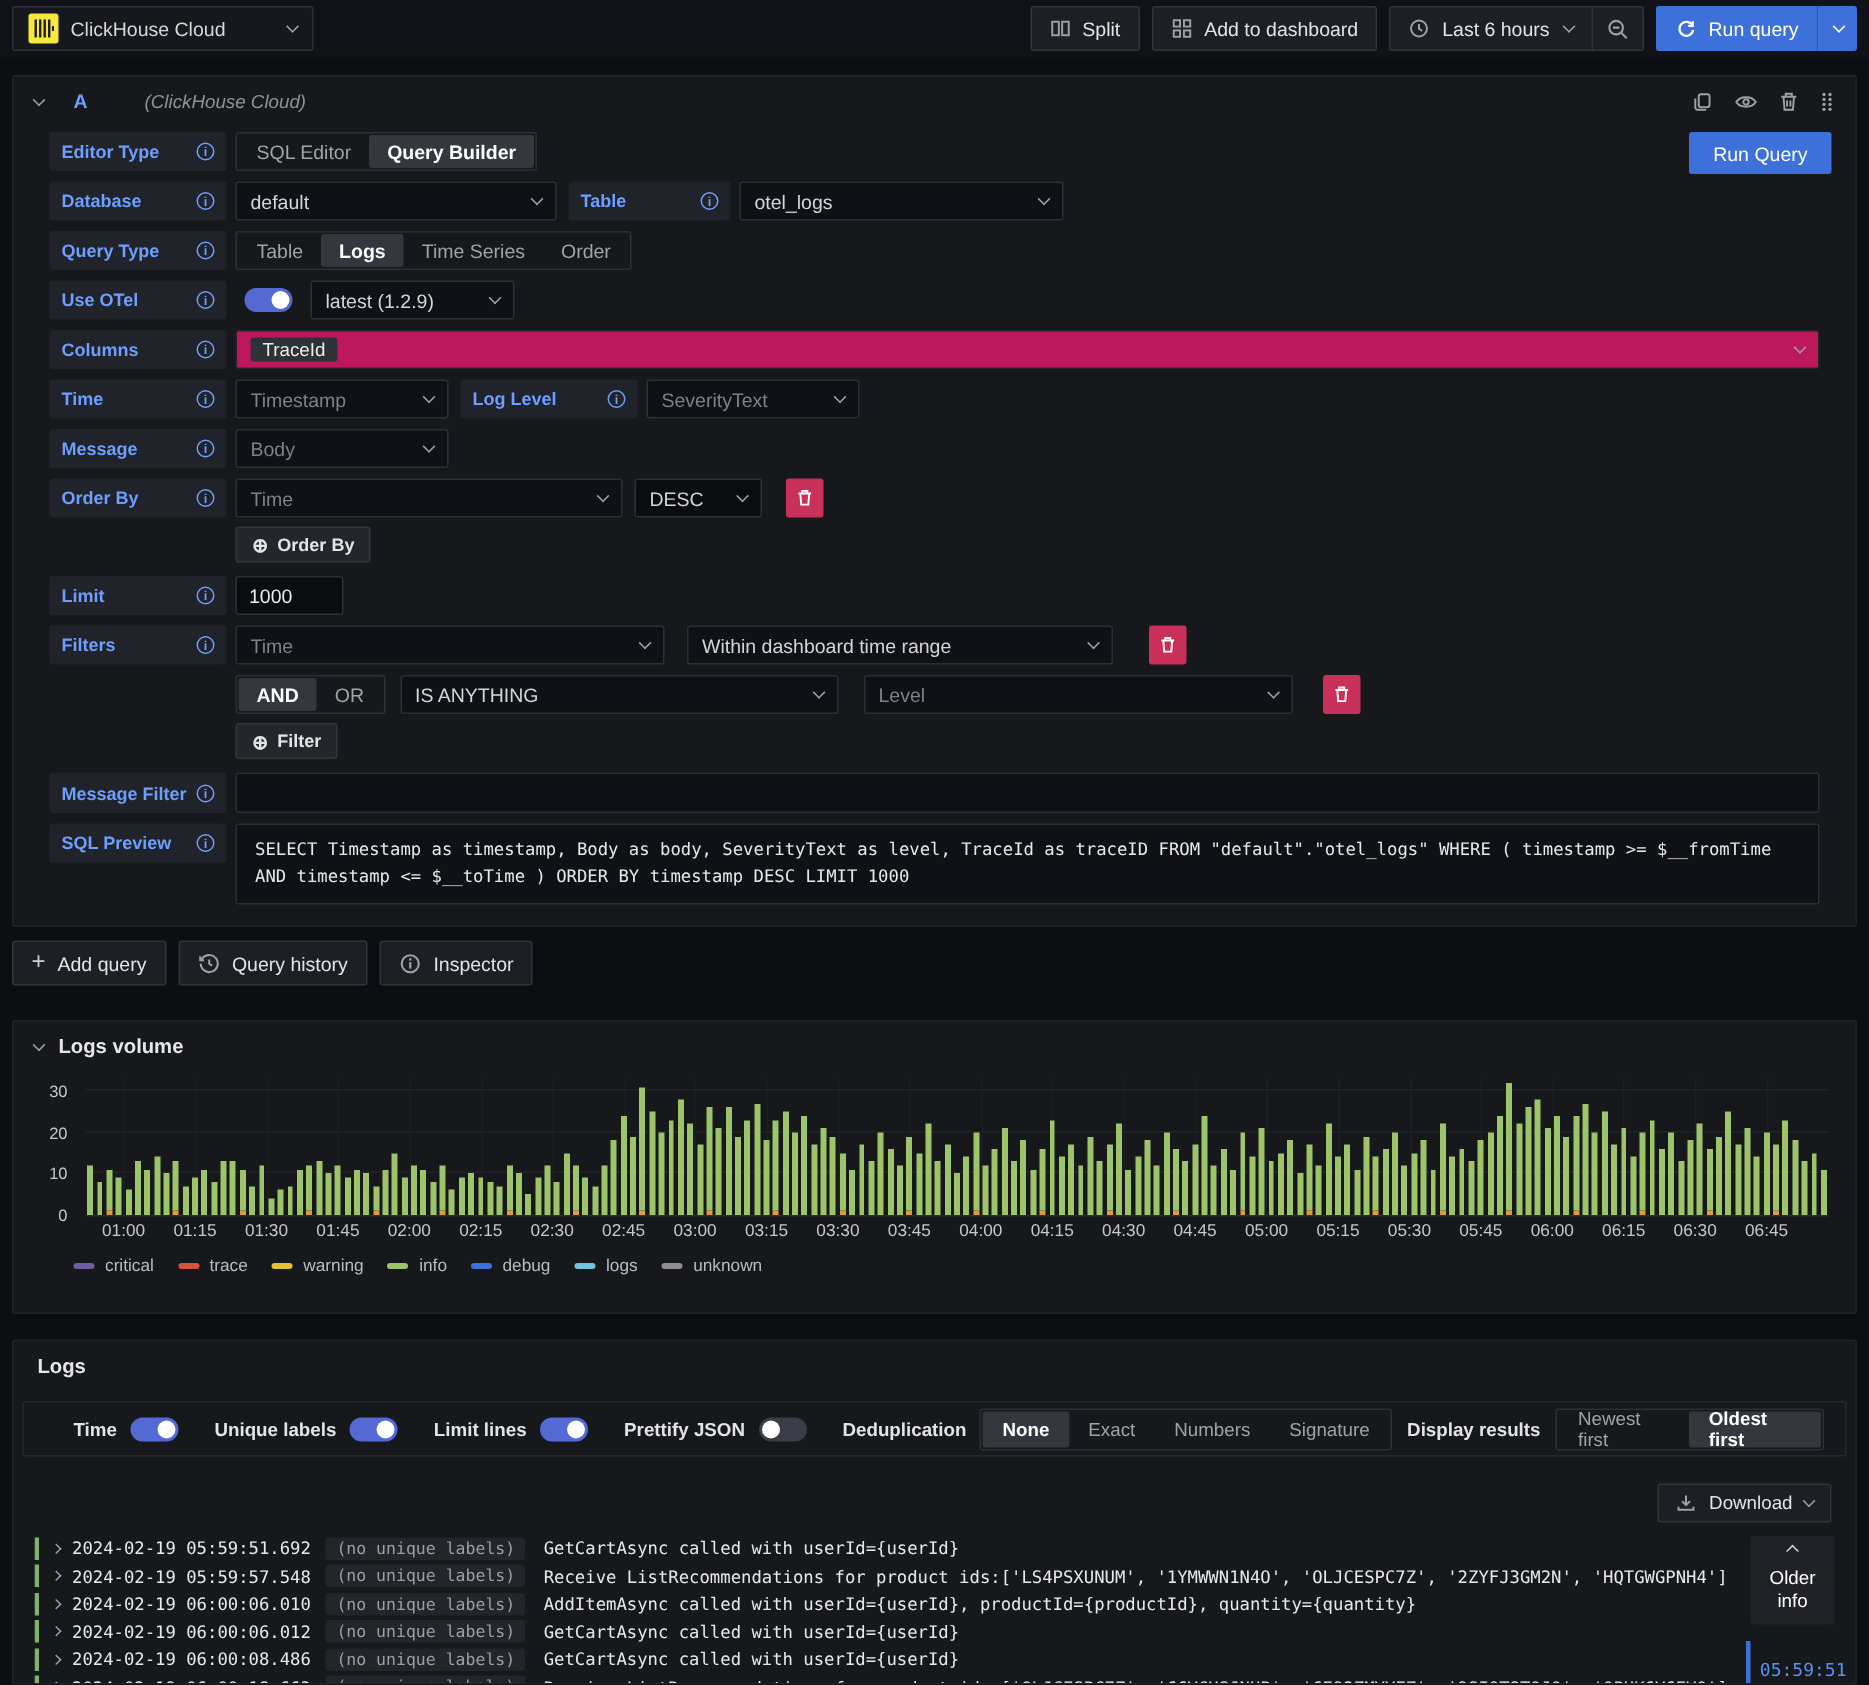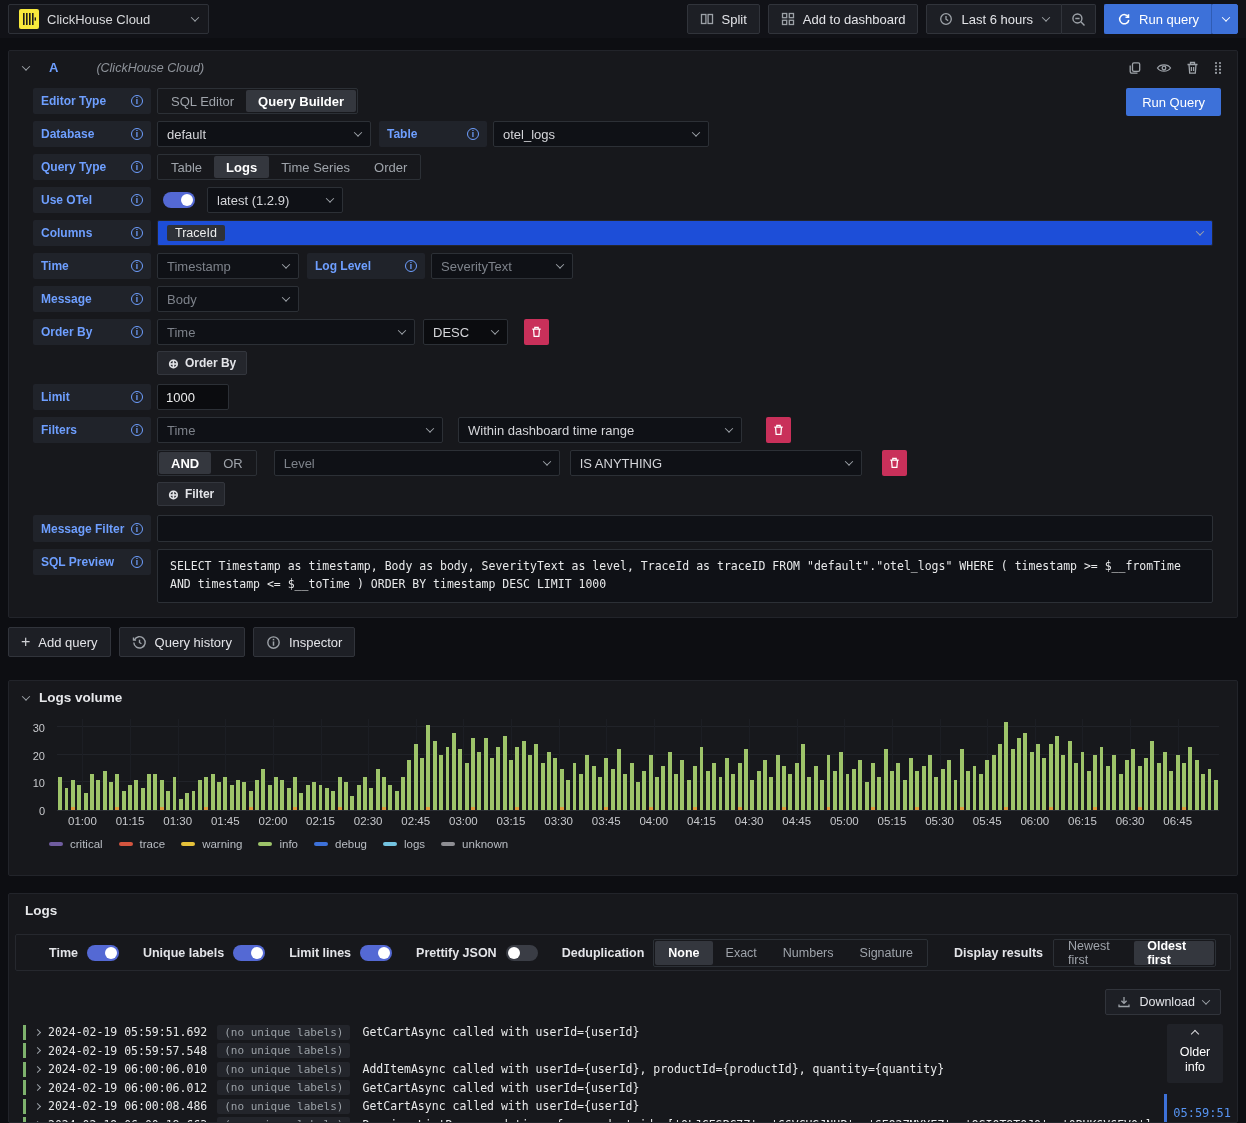--- a/index.html
+++ b/index.html
@@ -262,21 +262,21 @@
           <span>latest (1.2.9)</span>
           <span class="chev"></span>
         </div>
     </div>
 
     <div class="qrow">
       <div class="flabel">
           <span>Columns</span>
           <span class="info">i</span>
         </div>
-      <div class="select" style="flex:1;background:#1d4ed8;border-color:#24262c">
+      <div class="select" style="flex:1;background:#be185d;border-color:#24262c">
         <span class="chip">TraceId</span>
         <span class="chev"></span>
       </div>
     </div>
 
     <div class="qrow">
       <div class="flabel">
           <span>Time</span>
           <span class="info">i</span>
         </div>
@@ -356,26 +356,26 @@
           <svg width="11" height="12" viewBox="0 0 13 14">
             <path class="ic-w" d="M1.5 3.5h10M4.5 3.5v-2h4v2M3 3.5l.7 8.7h5.6l.7-8.7"></path>
           </svg>
         </button>
     </div>
     <div class="qrow indent">
       <div class="seg">
         <div class="opt active">AND</div>
         <div class="opt">OR</div>
       </div>
+      <div class="select" style="width:292px;margin-left:4px">
+          <span>IS ANYTHING</span>
+          <span class="chev"></span>
+        </div>
       <div class="select" style="width:286px;margin-left:11px">
           <span class="ph">Level</span>
-          <span class="chev"></span>
-        </div>
-      <div class="select" style="width:292px;margin-left:4px">
-          <span>IS ANYTHING</span>
           <span class="chev"></span>
         </div>
       <button class="trash-btn" style="margin-left:14px">
           <svg width="11" height="12" viewBox="0 0 13 14">
             <path class="ic-w" d="M1.5 3.5h10M4.5 3.5v-2h4v2M3 3.5l.7 8.7h5.6l.7-8.7"></path>
           </svg>
         </button>
     </div>
     <div class="qrow indent" style="margin-top:-1px">
       <button class="add-btn">
@@ -1114,21 +1114,21 @@
       <div class="toggle on"></div>
     </div>
     <div class="ctl">
       <span class="ctl-label">Limit lines</span>
       <div class="toggle on"></div>
     </div>
     <div class="ctl">
       <span class="ctl-label">Prettify JSON</span>
       <div class="toggle"></div>
     </div>
-    <div class="ctl" style="margin-right:16px">
+    <div class="ctl" style="margin-right:0">
       <span class="ctl-label">Deduplication</span>
       <div class="seg small">
         <div class="opt active">None</div>
         <div class="opt">Exact</div>
         <div class="opt">Numbers</div>
         <div class="opt">Signature</div>
       </div>
     </div>
     <div class="logs-right">
       <span class="ctl-label">Display results</span>
@@ -1153,20 +1153,21 @@
         <span class="chev right lr-chev"></span>
         <span class="lr-time">2024-02-19 05:59:51.692</span>
         <span class="lr-badge">(no unique labels)</span>
         <span class="lr-msg">GetCartAsync called with userId={userId}</span>
       </div>
       <div class="log-row">
         <span class="lr-bar"></span>
         <span class="chev right lr-chev"></span>
         <span class="lr-time">2024-02-19 05:59:57.548</span>
         <span class="lr-badge">(no unique labels)</span>
+        <span class="lr-msg">Receive ListRecommendations for product ids:['LS4PSXUNUM', '1YMWWN1N4O', 'OLJCESPC7Z', '2ZYFJ3GM2N', 'HQTGWGPNH4']</span>
       </div>
       <div class="log-row">
         <span class="lr-bar"></span>
         <span class="chev right lr-chev"></span>
         <span class="lr-time">2024-02-19 06:00:06.010</span>
         <span class="lr-badge">(no unique labels)</span>
         <span class="lr-msg">AddItemAsync called with userId={userId}, productId={productId}, quantity={quantity}</span>
       </div>
       <div class="log-row">
         <span class="lr-bar"></span>

